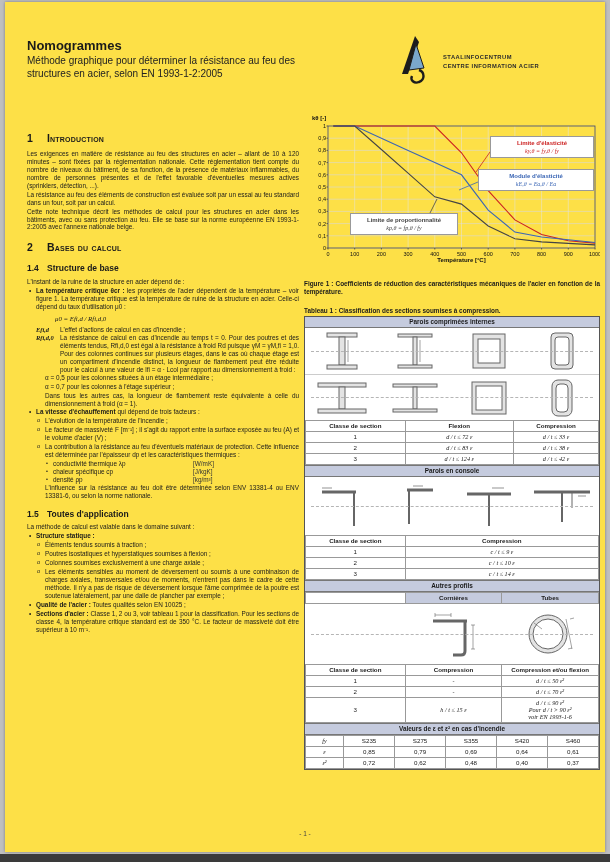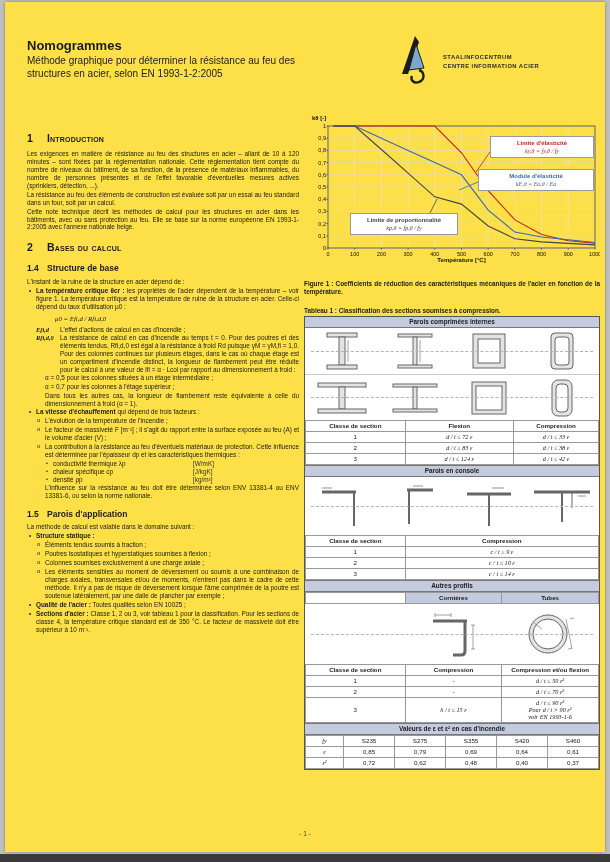--- a/index.html
+++ b/index.html
@@ -131,21 +131,21 @@
       <span class="unit">[J/kgK]</span>
     </div>
     <div class="unit-row">
       <span class="lbl">densité ρp</span>
       <span class="unit">[kg/m³]</span>
     </div>
     <p class="indent2">L'influence sur la résistance au feu doit être déterminée selon ENV 13381-4 ou ENV 13381-6, ou selon la norme nationale.</p>
 
     <div class="h2">
       <span class="num">1.5</span>
-      <span>Parois d'application</span>
+      <span>Toutes d'application</span>
     </div>
     <p>La méthode de calcul est valable dans le domaine suivant :</p>
     <p class="bullet"><b>Structure statique :</b></p>
     <p class="sub-bullet">Éléments tendus soumis à traction ;</p>
     <p class="sub-bullet">Poutres isostatiques et hyperstatiques soumises à flexion ;</p>
     <p class="sub-bullet">Colonnes soumises exclusivement à une charge axiale ;</p>
     <p class="sub-bullet">Les éléments sensibles au moment de déversement ou soumis à une combinaison de charges axiales, transversales et/ou de moments, n'entrent pas dans le cadre de cette méthode. Il n'y a pas de risque de déversement lorsque l'âme comprimée de la poutre est soutenue latéralement, par une dalle de plancher par exemple ;</p>
     <p class="bullet"><b>Qualité de l'acier :</b><span> Toutes qualités selon EN 10025 ;</span></p>
     <p class="bullet"><b>Sections d'acier :</b><span> Classe 1, 2 ou 3, voir tableau 1 pour la classification. Pour les sections de classe 4, la température critique standard est de 350 °C. Le facteur de massiveté doit être supérieur à 10 m⁻¹.</span></p>
   </div>

